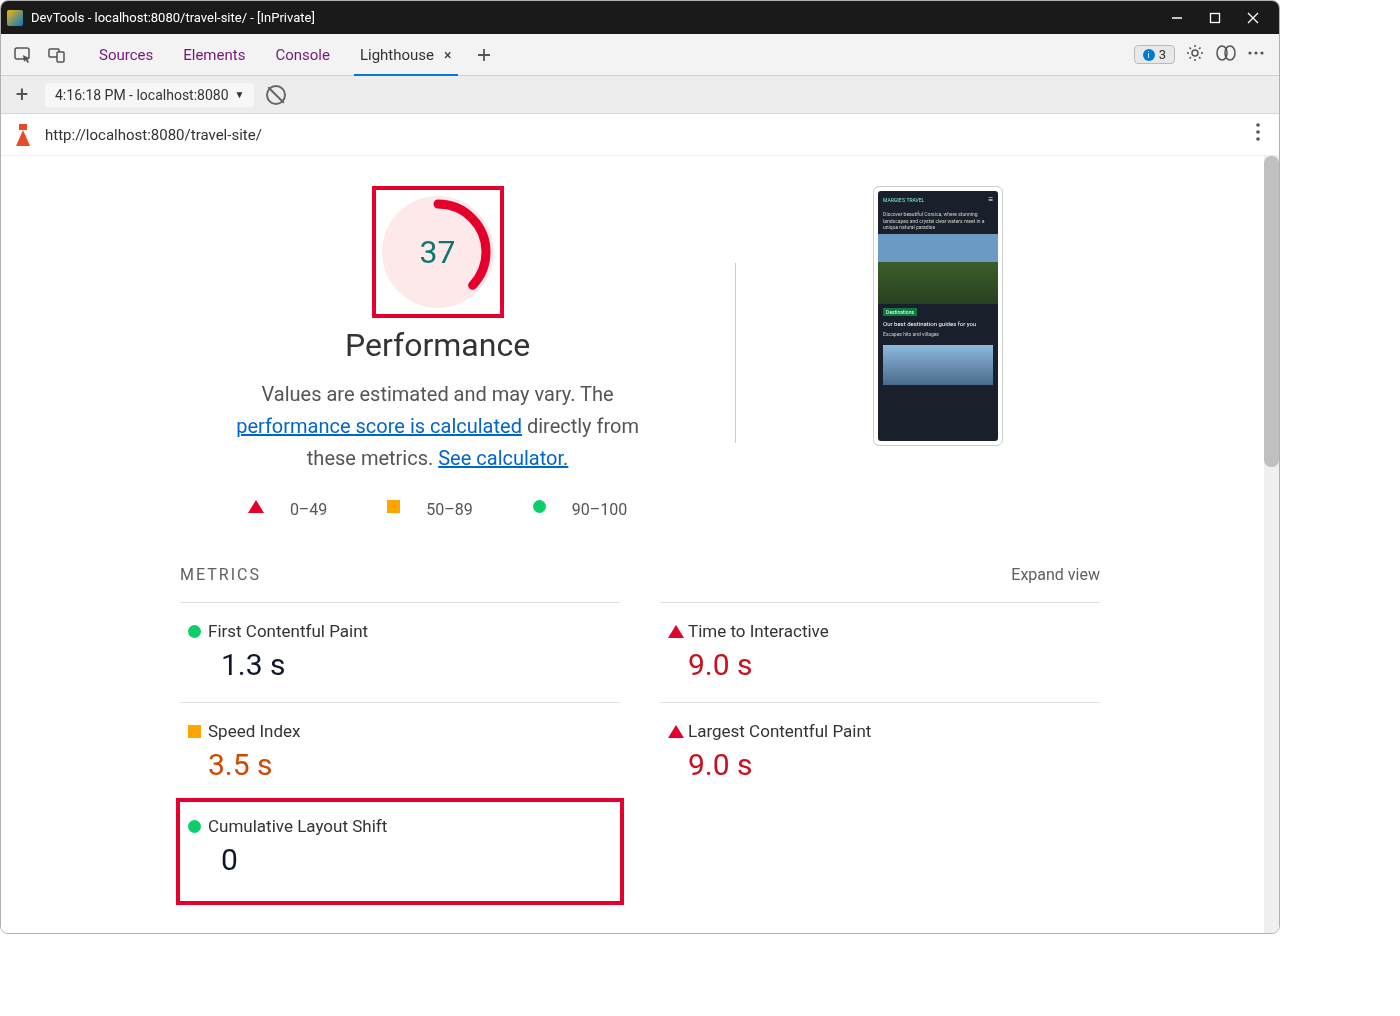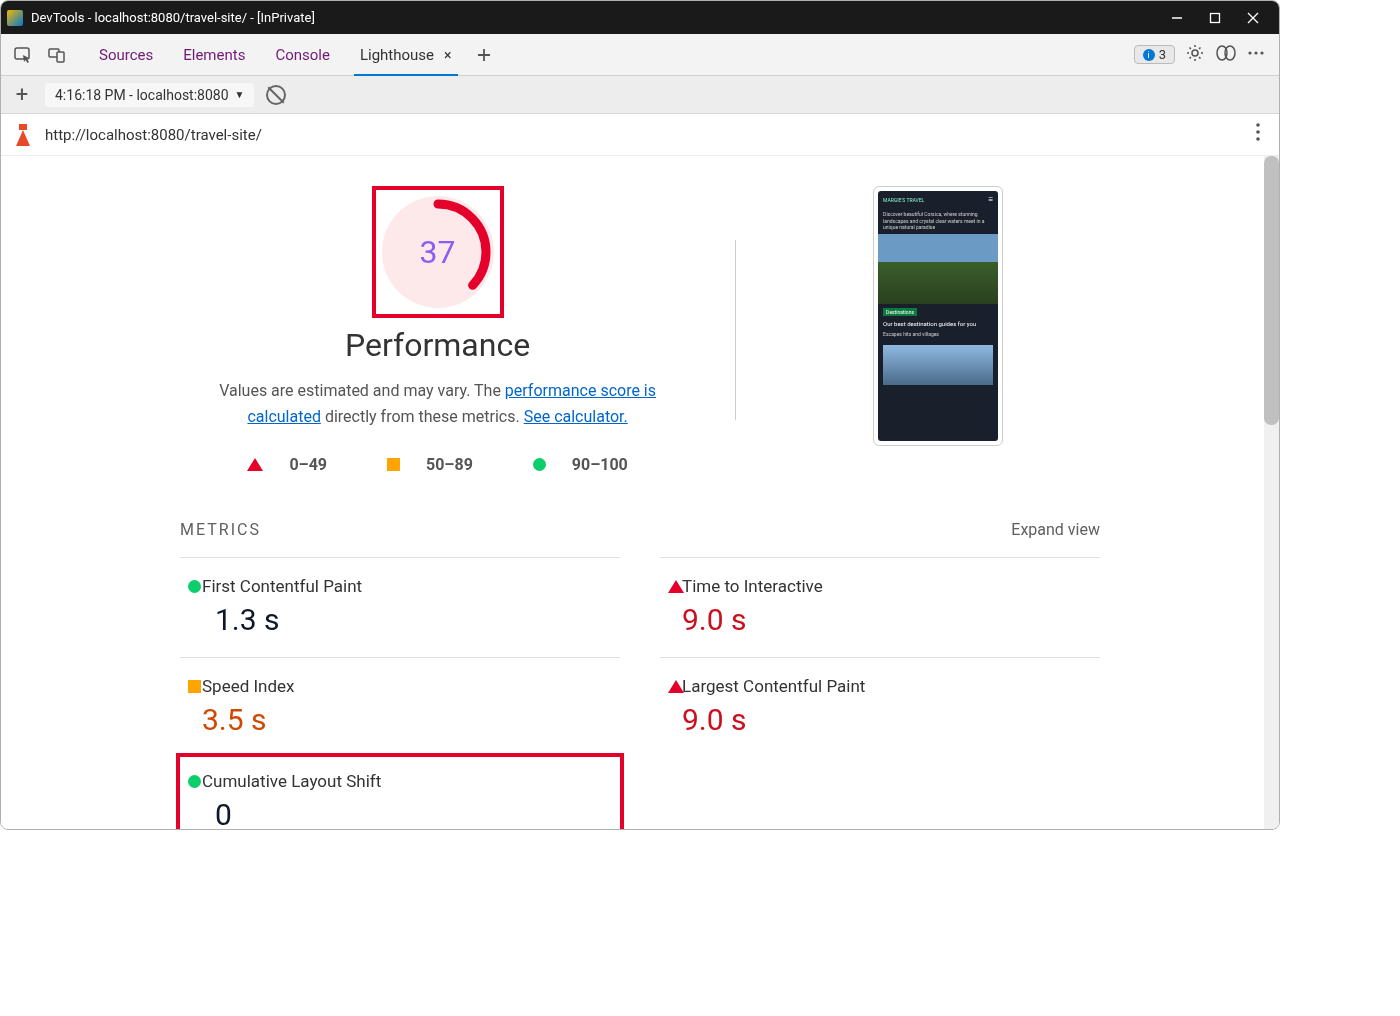--- a/index.html
+++ b/index.html
@@ -5,21 +5,21 @@
   * { box-sizing: border-box; margin: 0; padding: 0; }
   body {
     font-family: "Segoe UI", -apple-system, Roboto, sans-serif;
     font-size: 14px;
     color: #333;
     background: #fff;
     overflow: hidden;
   }
   .window {
     width: 1280px;
-    height: 830px;
+    height: 934px;
     border: 1px solid #b0b0b0;
     border-radius: 8px;
     display: flex;
     flex-direction: column;
     overflow: hidden;
     position: relative;
   }
   
   .titlebar {
     background: #1a1a1a;
@@ -134,27 +134,27 @@
 
   .gauge-box {
     border:4px solid #e4002b; padding:6px; display:inline-block;
   }
   .gauge {
     width:112px; height:112px; border-radius:50%;
     background:#fde9e9; position:relative;
     display:flex; align-items:center; justify-content:center;
   }
   .gauge svg { position:absolute; inset:0; }
-  .gauge-score { font-size:32px; color:#8b5cf6; }
+  .gauge-score { font-size:32px; color:#0f766e; }
   .perf-title { font-size:32px; color:#333; margin-top:8px; font-weight:400;}
-  .perf-desc { margin-top:14px; color:#555; font-size:16px; text-align:center; line-height:1.6; max-width:440px;}
+  .perf-desc { margin-top:14px; color:#555; font-size:20px; text-align:center; line-height:1.6; max-width:440px;}
   .perf-desc a { color:#0066cc; text-decoration:underline; }
 
   .legend-row { margin-top:26px; display:flex; gap:60px; }
-  .legend-item { display:flex; align-items:center; gap:26px; color:#555; font-size:16px;font-weight:bold;}
+  .legend-item { display:flex; gap:26px; color:#555; font-size:16px;}
   .tri-red { width:0;height:0;border-left:8px solid transparent;border-right:8px solid transparent;border-bottom:13px solid #e4002b;}
   .sq-orange { width:13px;height:13px;background:#ffa400;}
   .circ-green { width:13px;height:13px;border-radius:50%;background:#0cce6b;}
 
   .thumb {
     width:130px; height:260px; border:1px solid #ccc; border-radius:6px;
     padding:4px; background:#fff;
   }
   .thumb-screen {
     width:100%; height:100%; background:#1a202b; border-radius:3px;
@@ -174,32 +174,32 @@
   .metrics-header {
     margin-top:46px; display:flex; align-items:center; justify-content:space-between;
     padding-bottom:18px;
   }
   .metrics-title { color:#606060; font-size:16px; letter-spacing:2px;}
   .expand-link { color:#606060; font-size:16px; cursor:pointer;}
 
   .metrics-grid { display:grid; grid-template-columns:1fr 1fr; column-gap:40px;}
   .metric {
     border-top:1px solid #e0e0e0; padding:18px 8px 20px 8px;
-    display:flex; gap:0;
+    display:flex; gap:6px;
   }
   .metric-marker { width:14px; padding-top:4px;}
   .metric-body { flex:1; }
   .metric-label { font-size:17px; color:#333; }
   .metric-value { font-size:30px; margin-top:6px; }
   .val-green { color:#0f172a;margin-left:13px; }
   .val-red { color:#cc0f1e; }
   .val-orange { color:#d04900; }
 
   .highlight-box {
-    border:4px solid #e4002b; margin:-4px; padding:14px 8px 12px 8px;
+    border:4px solid #e4002b; margin:-4px; padding:14px 8px 24px 8px;
   }
 
   
   .scroll-stub { position:absolute; right:0; top:0; width:15px; height:100%; background:#f0f0f0;}
   .scroll-thumb { width:100%; height:40%; background:#c0c0c0; border-radius:7px;}
 
 </style>
 </head>
 <body>
 

